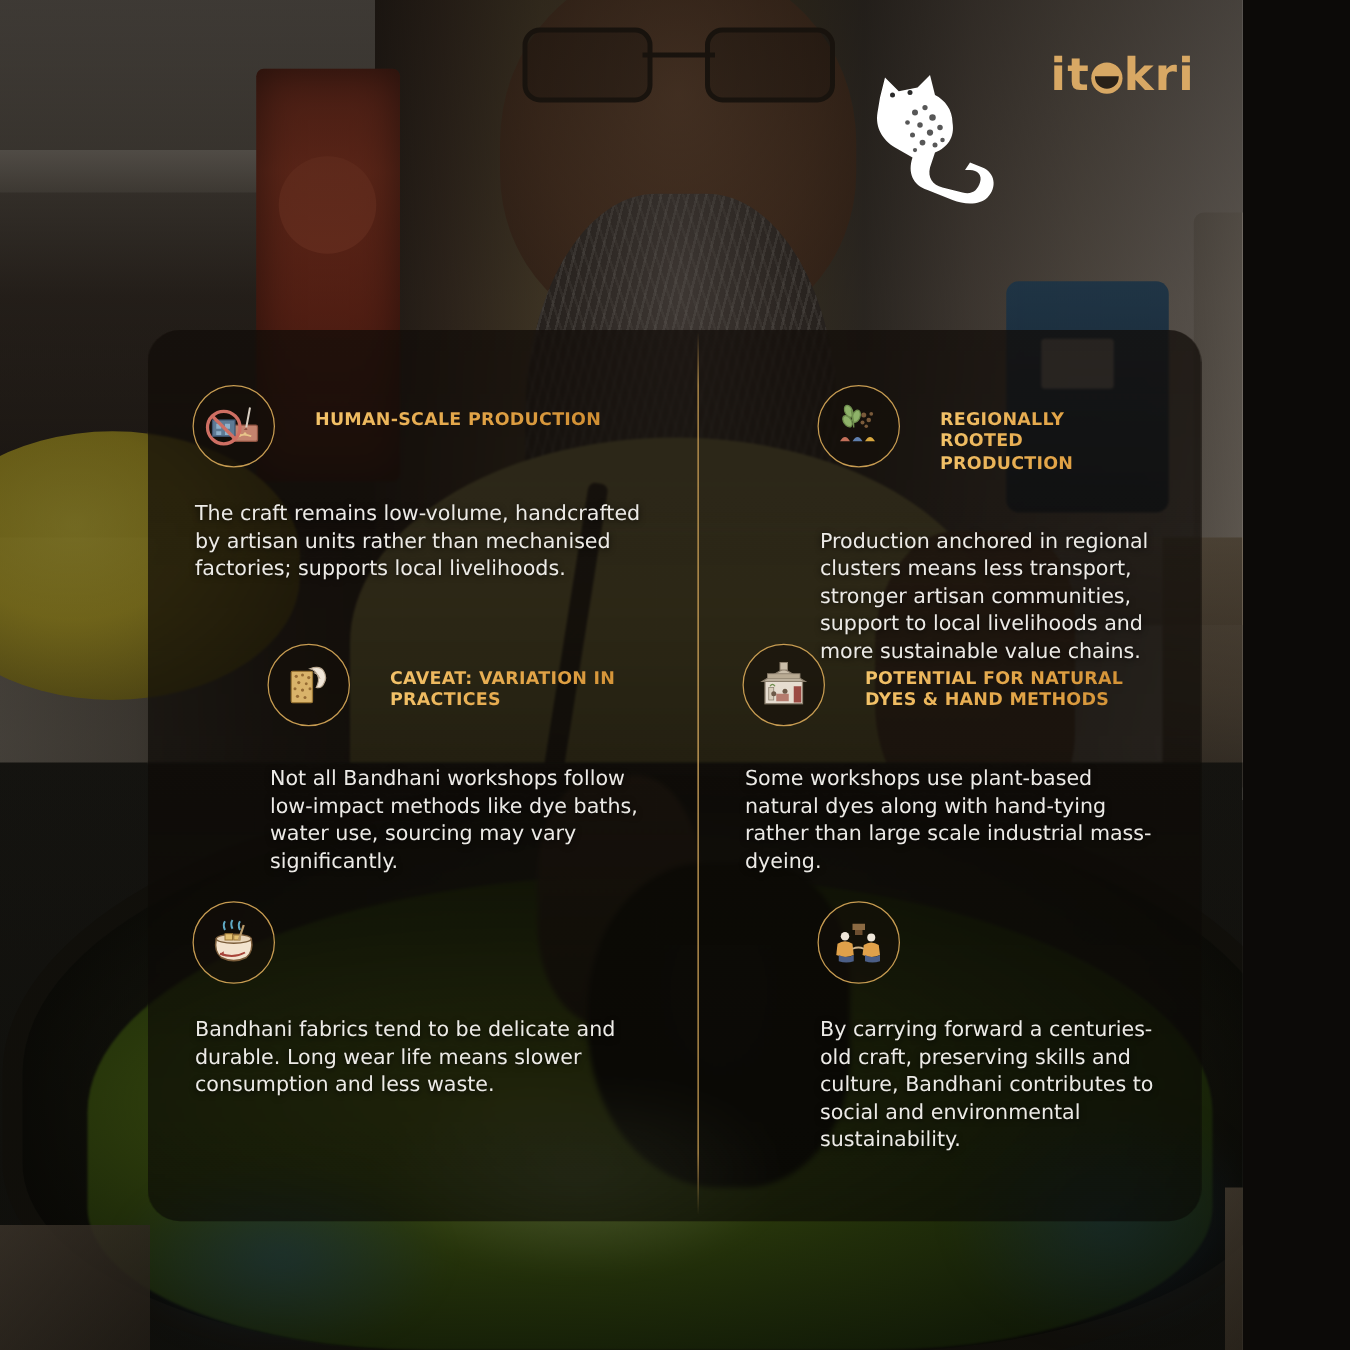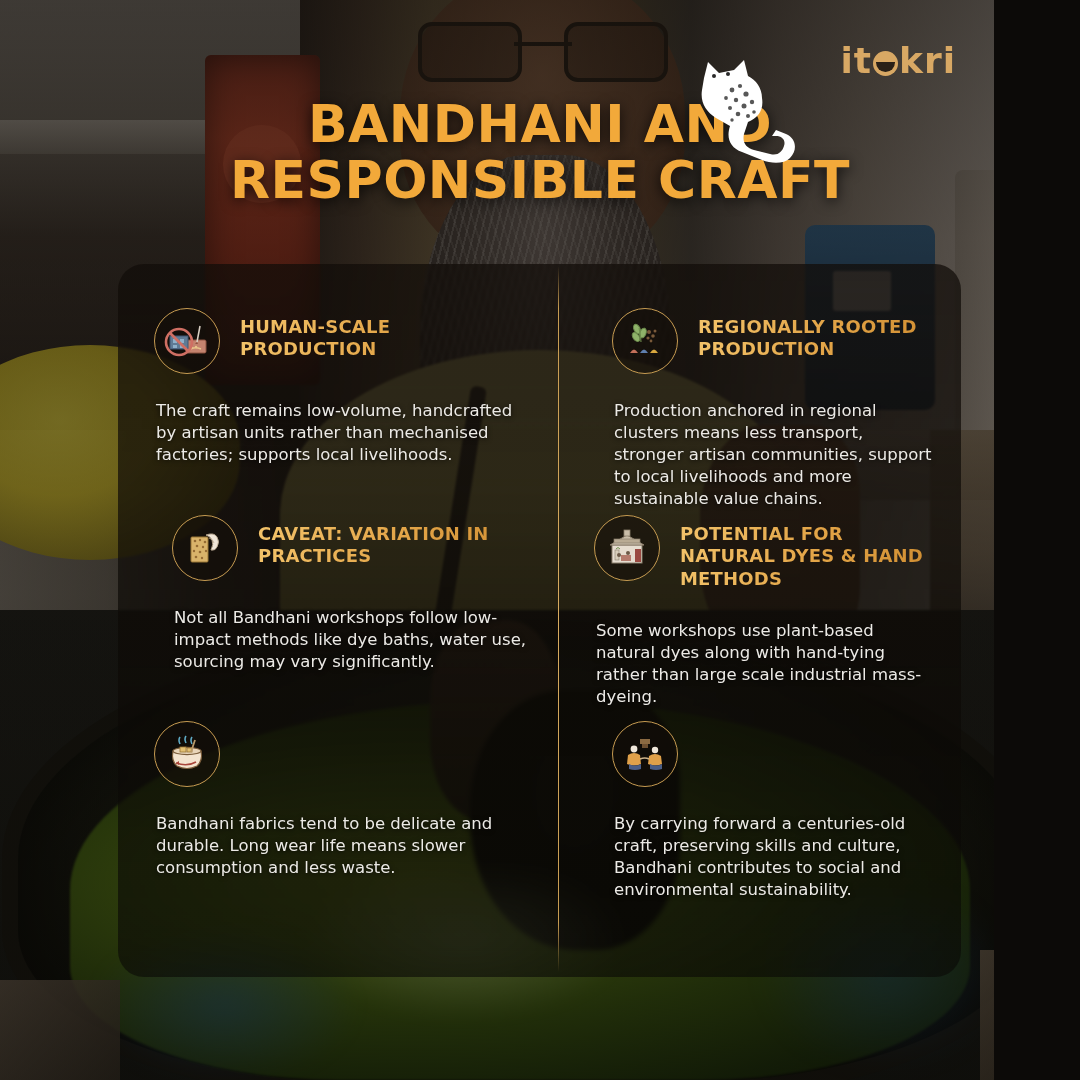--- a/index.html
+++ b/index.html
@@ -243,35 +243,35 @@
     background:linear-gradient(180deg,rgba(214,160,80,0) 0%,#c79c52 6%,#d8ab60 50%,#c79c52 93%,rgba(214,160,80,0) 100%);
   }
 
   
   .grid{
     position:absolute;left:118px;top:264px;width:843px;height:713px;
     display:grid;grid-template-columns:440px 403px;grid-template-rows:207px 206px 300px;
   }
   .cell{position:relative;padding:0;}
   .cell.col-l{padding-left:36px;padding-right:28px;}
-  .cell.col-r{padding-left:54px;padding-right:24px;}
+  .cell.col-r{padding-left:96px;padding-right:24px;}
 
   .cell-head{display:flex;align-items:flex-start;gap:16px;padding-top:44px;}
   .icon-circle{
     flex:0 0 auto;width:64px;height:64px;border-radius:50%;
     border:1.6px solid #c79c52;
     background:rgba(20,15,10,.55);
     display:flex;align-items:center;justify-content:center;
     position:relative;overflow:hidden;
   }
   .icon-circle svg{display:block;}
   .cell-title{
-    margin:4px;padding-top:4px;
+    margin:16px;padding-top:4px;
     font-family:"DejaVu Sans", sans-serif;
-    font-size:18px;font-weight:700;line-height:1.24;
+    font-size:14px;font-weight:700;line-height:1.24;
     letter-spacing:.2px;
     color:#E8B453;
     background:linear-gradient(95deg,#F3C36A 0%,#E2A447 55%,#D08E32 100%);
     -webkit-background-clip:text;background-clip:text;
     -webkit-text-fill-color:transparent;
     text-transform:uppercase;
   }
   .cell-body{
     margin:0;padding-top:26px;
     font-family:"DejaVu Sans", sans-serif;
@@ -320,26 +320,20 @@
     <div class="bg-wood-bl"></div>
     <div class="bg-wood-br"></div>
   </div>
 
   <div class="scrim"></div>
 
   <div class="logo">
     <span class="logo-text"><span>it</span><span class="logo-o"></span><span>kri</span></span>
   </div>
 
-  <div class="title-wrap">
-    <h1 class="title">
-      <span class="ln">BANDHANI AND</span>
-      <span class="ln">RESPONSIBLE CRAFT</span>
-    </h1>
-  </div>
 
   <div class="cat">
     <svg viewBox="0 0 118 110" width="118" height="110" aria-hidden="true">
       <g fill="#ffffff">
         <path d="M18 22 L22 6 L33 17 L48 14 L58 4 L62 20 C70 24 76 32 76 42 C78 54 72 62 62 66
                  L58 78 C56 86 60 92 68 94 L84 98 C92 100 96 96 98 90
                  C100 84 96 80 90 80 L86 80 L90 74 L100 78 C110 82 112 94 104 102
                  C98 108 86 108 76 104 L56 96 C44 92 40 82 44 70
                  L30 62 C20 56 14 46 16 34 Z"></path>
       </g>

